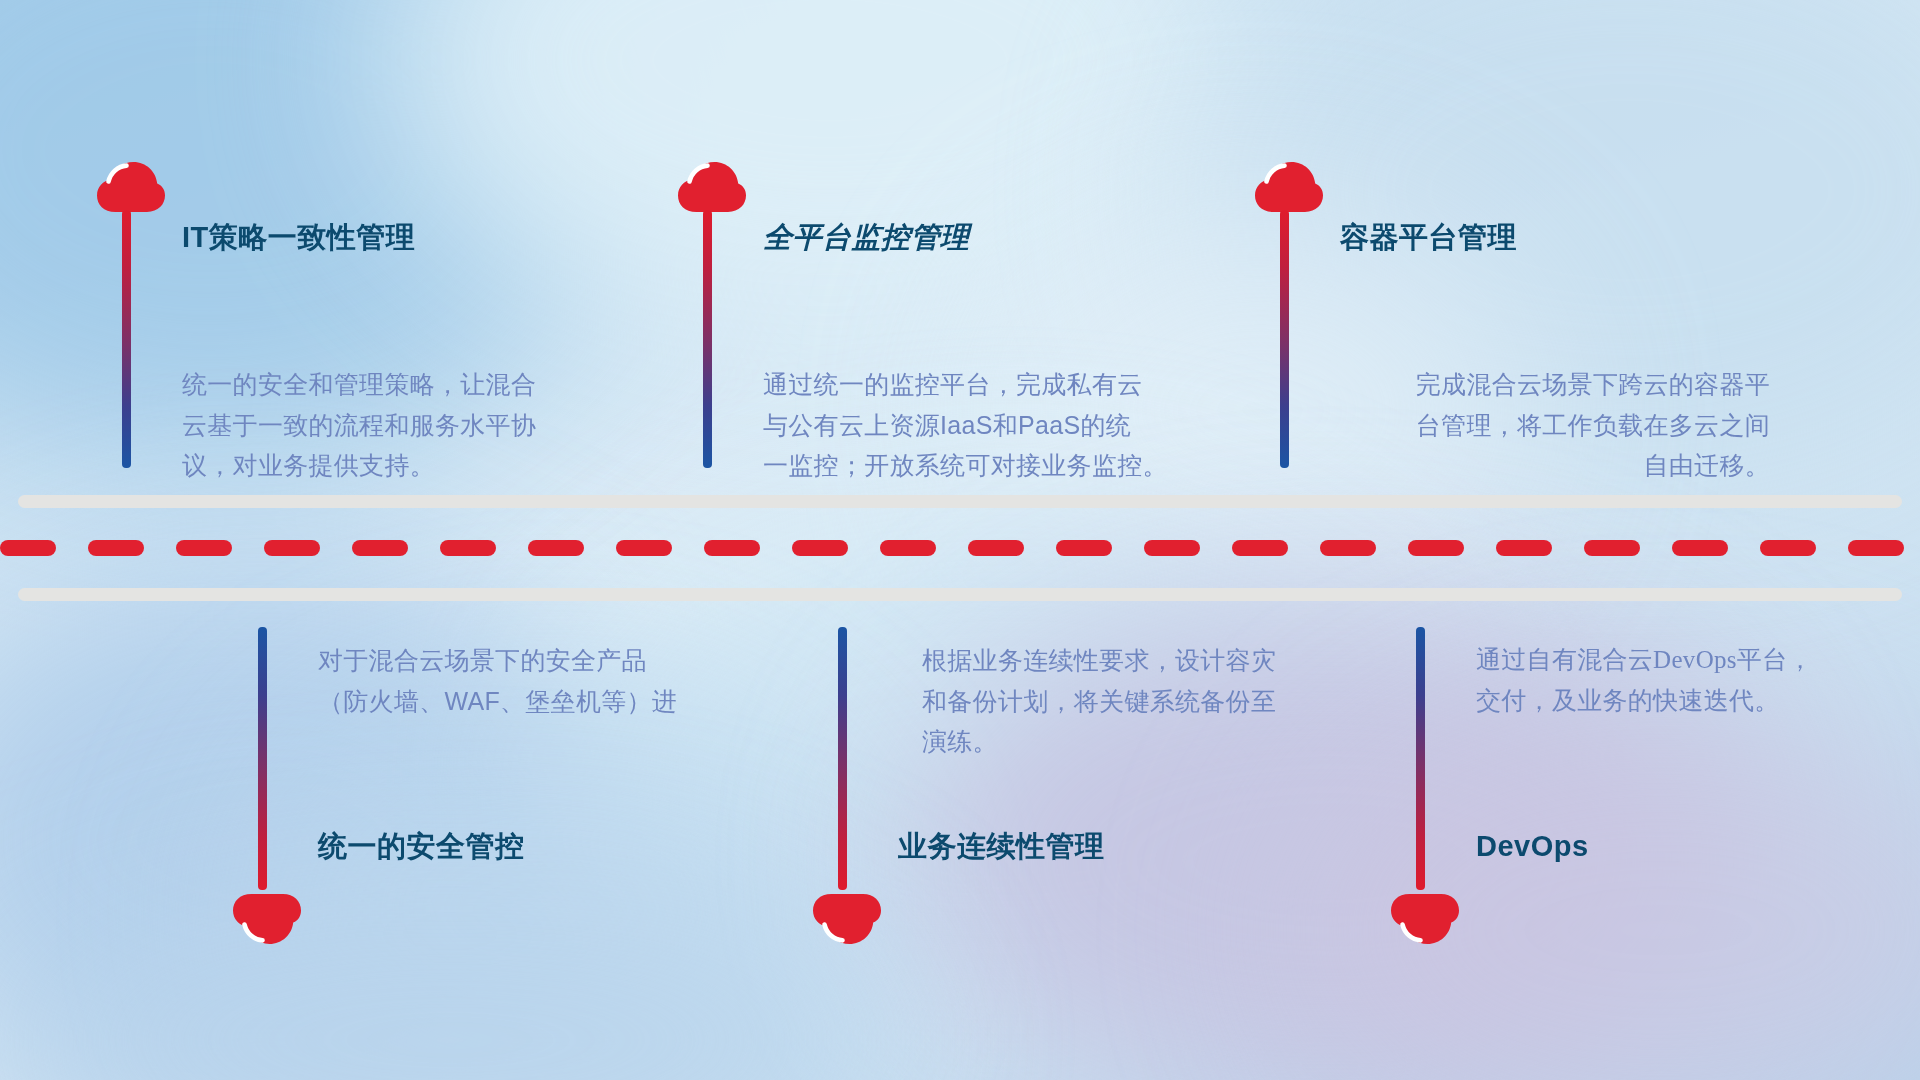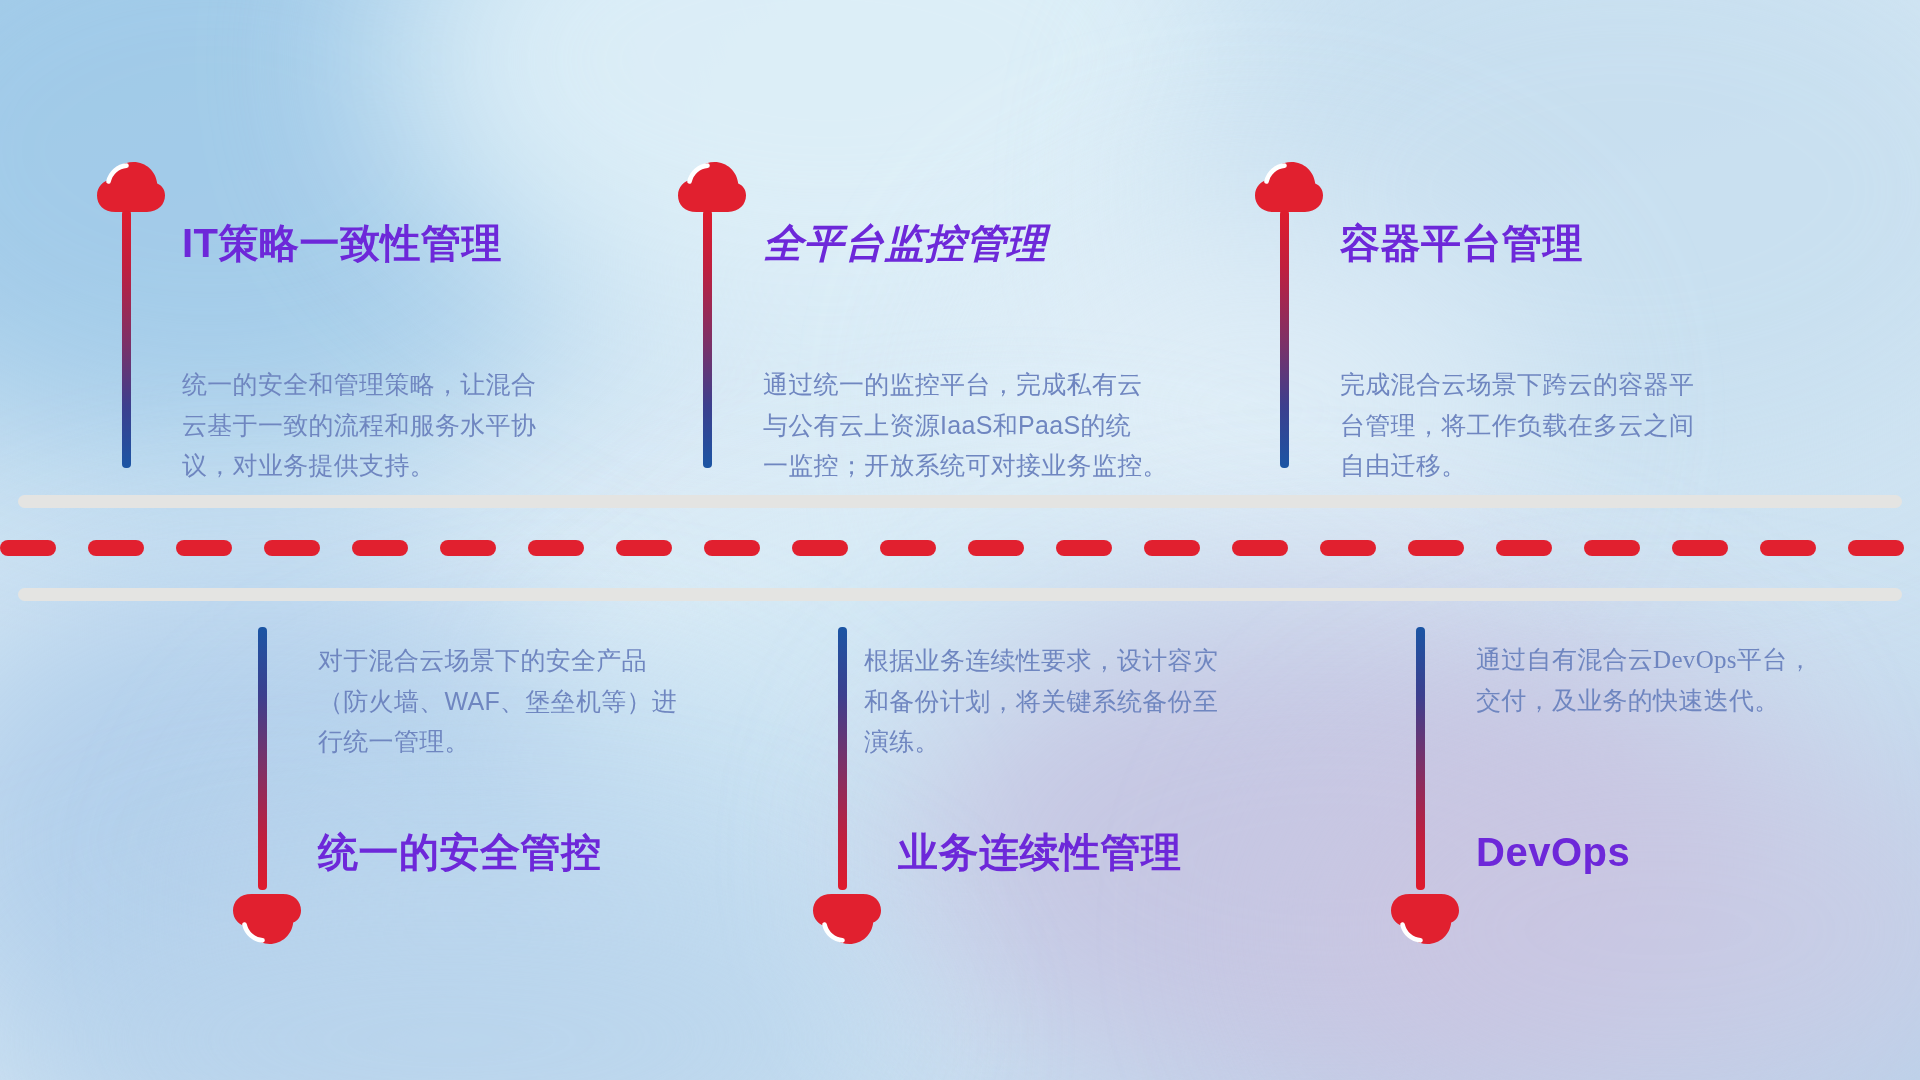--- a/index.html
+++ b/index.html
@@ -36,21 +36,21 @@
   .stem-up{background:linear-gradient(180deg,#1b55a4 0%,#3c3f8e 26%,#7b3168 52%,#c01f3e 80%,#e01b2c 100%);}
 
   
   .cloud{position:absolute;width:72px;height:54px;}
   .cloud svg{display:block;width:100%;height:100%;}
   .cloud.flip{transform:scaleY(-1);}
 
   
   .title{
     position:absolute;
-    font-size:40px;font-weight:700;color:#6d28d9;
+    font-size:29px;font-weight:700;color:#0c4a6e;
     letter-spacing:.5px;white-space:nowrap;
     line-height:1;
   }
   .body{
     position:absolute;
     font-size:25px;color:#6f86c0;line-height:1.62;
     letter-spacing:.3px;font-weight:400;
   }
 
   
@@ -120,21 +120,21 @@
 
   <div class="col">
     <div class="cloud" style="left:1253px;top:160px;">
       <svg viewBox="0 0 72 54" xmlns="http://www.w3.org/2000/svg">
         <path d="M20.5 52 C8.5 52 2 44.5 2 35.5 C2 27 8 20.5 16 19.8 C18.5 9.5 27.5 2 38.5 2 C51 2 61 11.5 62.2 23.5 C67.6 25.6 70 30.4 70 35.6 C70 44.6 63 52 52 52 Z" fill="#e1202f"></path>
         <path d="M13.5 21.5 C15.5 12.5 23 6.2 31.5 5.6" stroke="#ffffff" stroke-width="4.6" stroke-linecap="round" fill="none"></path>
       </svg>
     </div>
     <div class="stem stem-down" style="left:1280px;top:210px;height:258px;"></div>
     <div class="title" style="left:1340px;top:223px;">容器平台管理</div>
-    <div class="body" style="left:1340px;top:364px;width:430px;">
+    <div class="body" style="left:1340px;top:364px;width:430px;text-align:right;">
       <div>完成混合云场景下跨云的容器平</div>
       <div>台管理，将工作负载在多云之间</div>
       <div>自由迁移。</div>
     </div>
   </div>
 
   <div class="rail rail-top"></div>
   <div class="dashline" id="dashline">
       <div class="dash"></div>
       <div class="dash"></div>
@@ -159,34 +159,33 @@
       <div class="dash"></div>
       <div class="dash"></div>
     </div>
   <div class="rail rail-bottom"></div>
 
   <div class="col">
     <div class="stem stem-up" style="left:258px;top:627px;height:263px;"></div>
     <div class="body" style="left:318px;top:640px;width:430px;">
       <div>对于混合云场景下的安全产品</div>
       <div>（防火墙、WAF、堡垒机等）进</div>
-      <div>行统一管理。</div>
     </div>
     <div class="title" style="left:318px;top:832px;">统一的安全管控</div>
     <div class="cloud flip" style="left:231px;top:892px;">
       <svg viewBox="0 0 72 54" xmlns="http://www.w3.org/2000/svg">
         <path d="M20.5 52 C8.5 52 2 44.5 2 35.5 C2 27 8 20.5 16 19.8 C18.5 9.5 27.5 2 38.5 2 C51 2 61 11.5 62.2 23.5 C67.6 25.6 70 30.4 70 35.6 C70 44.6 63 52 52 52 Z" fill="#e1202f"></path>
         <path d="M13.5 21.5 C15.5 12.5 23 6.2 31.5 5.6" stroke="#ffffff" stroke-width="4.6" stroke-linecap="round" fill="none"></path>
       </svg>
     </div>
   </div>
 
   <div class="col">
     <div class="stem stem-up" style="left:838px;top:627px;height:263px;"></div>
-    <div class="body" style="left:864px;top:640px;width:430px;">
+    <div class="body" style="left:922px;top:640px;width:430px;">
       <div>根据业务连续性要求，设计容灾</div>
       <div>和备份计划，将关键系统备份至</div>
       <div>演练。</div>
     </div>
     <div class="title" style="left:898px;top:832px;">业务连续性管理</div>
     <div class="cloud flip" style="left:811px;top:892px;">
       <svg viewBox="0 0 72 54" xmlns="http://www.w3.org/2000/svg">
         <path d="M20.5 52 C8.5 52 2 44.5 2 35.5 C2 27 8 20.5 16 19.8 C18.5 9.5 27.5 2 38.5 2 C51 2 61 11.5 62.2 23.5 C67.6 25.6 70 30.4 70 35.6 C70 44.6 63 52 52 52 Z" fill="#e1202f"></path>
         <path d="M13.5 21.5 C15.5 12.5 23 6.2 31.5 5.6" stroke="#ffffff" stroke-width="4.6" stroke-linecap="round" fill="none"></path>
       </svg>

